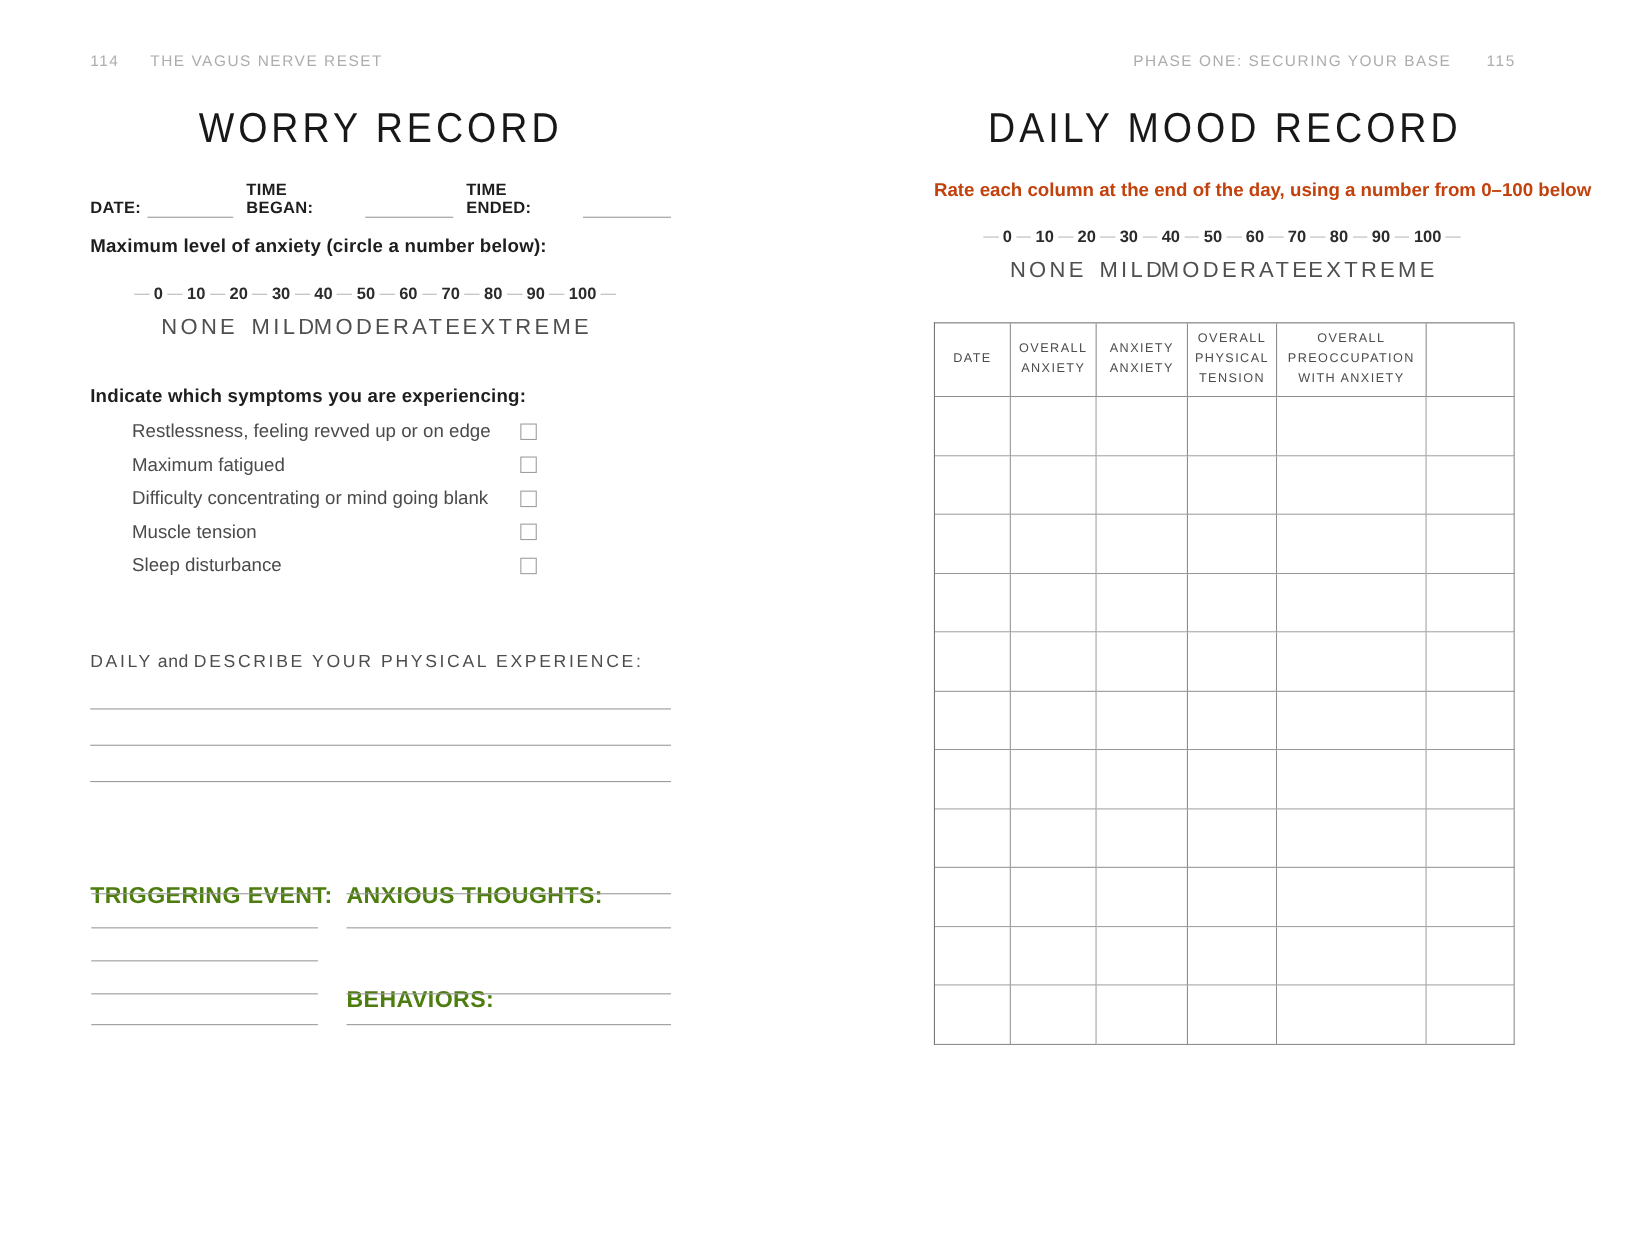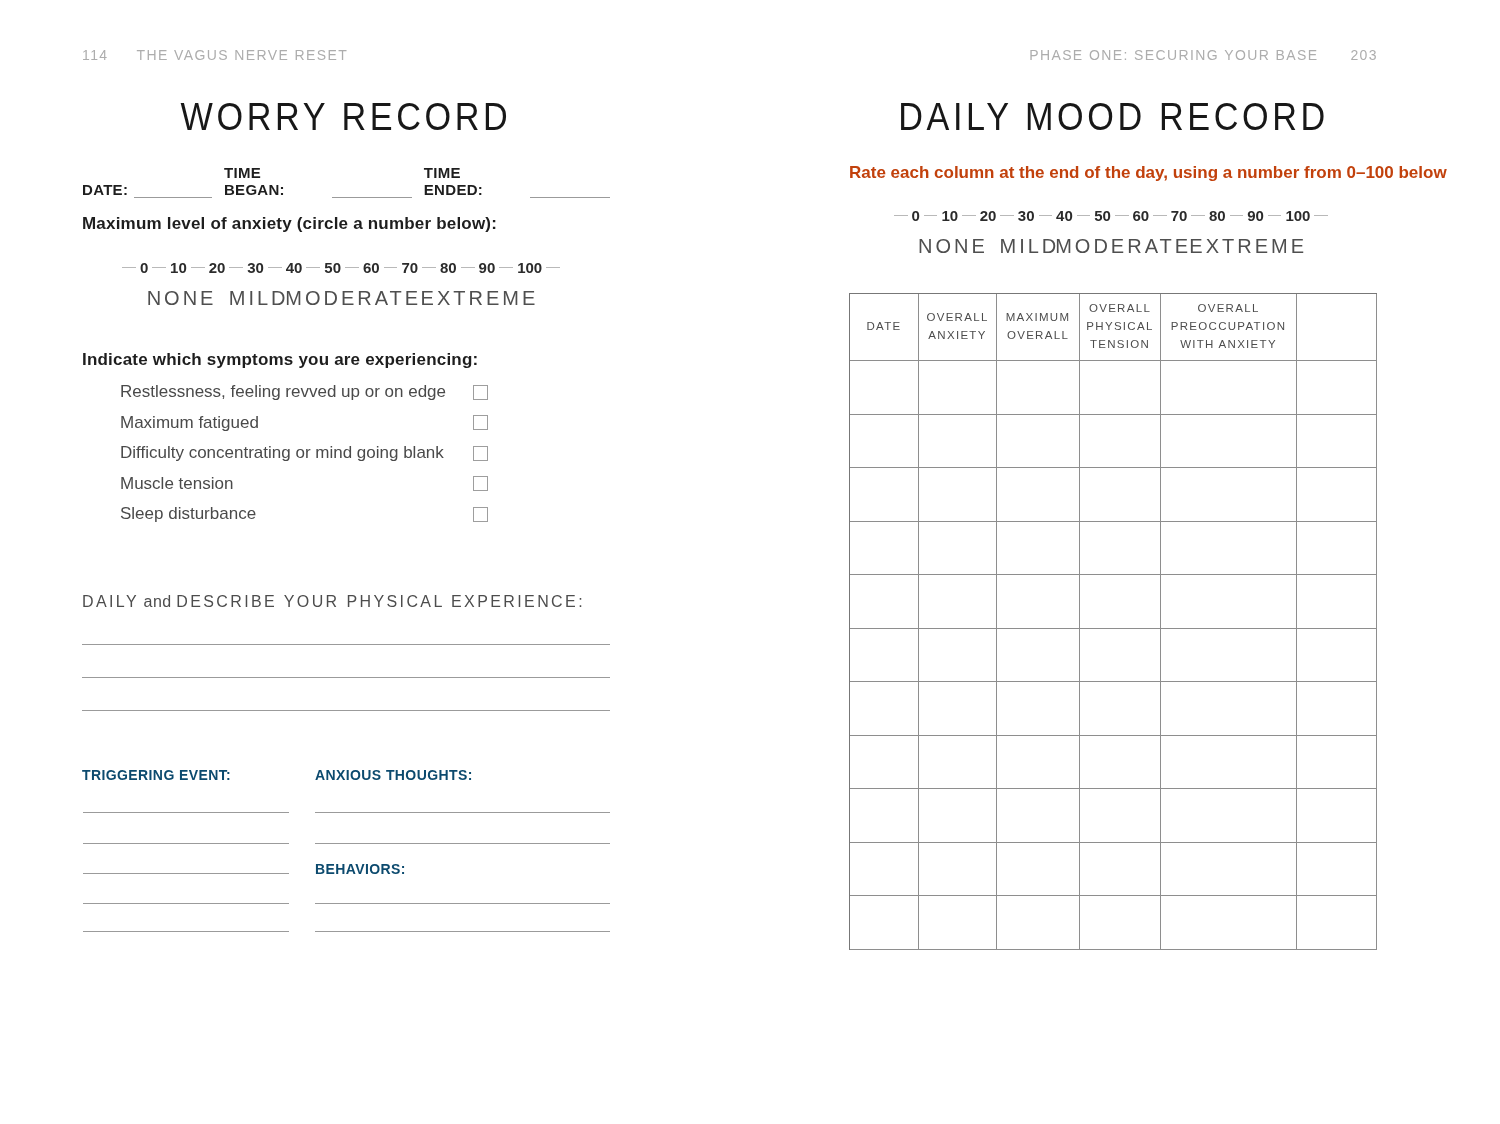--- a/index.html
+++ b/index.html
@@ -17,21 +17,21 @@
 
   .page-title{position:absolute;top:96px;width:100%;text-align:center;
     font-size:38px;font-weight:400;letter-spacing:4px;color:#181818;
     transform:scaleX(0.9);transform-origin:center;white-space:nowrap;}
 
   .date-row{position:absolute;top:164px;left:0;width:528px;display:flex;
     align-items:flex-end;font-size:15px;font-weight:bold;letter-spacing:.3px;color:#1e1e1e;}
   .fill-line{display:inline-block;height:16px;border-bottom:1px solid #9b9b9b;}
 
   .b-label{position:absolute;font-size:17px;font-weight:bold;color:#1e1e1e;letter-spacing:.2px;}
-  .sm-label{position:absolute;font-size:14px;font-weight:bold;color:#0c4a6e;letter-spacing:.4px;}
+  .sm-label{position:absolute;font-size:21px;font-weight:bold;color:#4d7c0f;letter-spacing:.4px;margin-top:36px;}
 
   .scale-wrap{position:absolute;}
   .scale-nums{display:flex;align-items:center;height:18px;}
   .scale-nums .num{font-size:15px;font-weight:bold;color:#2b2b2b;padding:0 4px;}
   .scale-nums .dash{flex:1;height:1px;background:#b9b9b9;}
   .scale-words{position:relative;height:20px;margin-top:11px;}
   .scale-words .word{position:absolute;top:0;transform:translateX(-50%);
     font-size:20px;letter-spacing:3px;color:#4f4f4f;white-space:nowrap;}
 
   .symptoms-list{position:absolute;top:377px;left:38px;right:0;}
@@ -167,21 +167,21 @@
     <div class="sm-label" style="top:861px;left:233px;">BEHAVIORS:</div>
     <div class="wline" style="top:903px;left:233px;width:295px;"></div>
     <div class="wline" style="top:931px;left:233px;width:295px;"></div>
   </div>
 
   <div class="page page-right">
 
     <div class="running-head running-head-r">
       <span>PHASE ONE: SECURING YOUR BASE</span>
       <span class="gap"></span>
-      <span>203</span>
+      <span>115</span>
     </div>
 
     <div class="page-title">DAILY MOOD RECORD</div>
 
     <div class="subtitle">Rate each column at the end of the day, using a number from 0–100 below</div>
 
     <div class="scale-wrap" style="top:206px;left:45px;right:50px;">
         <div class="scale-nums">
           <span class="dash"></span>
           <span class="num">0</span>
@@ -211,21 +211,21 @@
           <span class="word" style="left: 13.6%;">NONE</span>
           <span class="word" style="left: 31.2%;">MILD</span>
           <span class="word" style="left: 52.8%;">MODERATE</span>
           <span class="word" style="left: 81.6%;">EXTREME</span>
         </div>
       </div>
 
     <div class="mood-table">
         <div class="th">DATE</div>
         <div class="th">OVERALL ANXIETY</div>
-        <div class="th">MAXIMUM OVERALL</div>
+        <div class="th">ANXIETY ANXIETY</div>
         <div class="th">OVERALL PHYSICAL TENSION</div>
         <div class="th">OVERALL PREOCCUPATION WITH ANXIETY</div>
         <div class="th"></div>
         <div class="td"></div>
         <div class="td"></div>
         <div class="td"></div>
         <div class="td"></div>
         <div class="td"></div>
         <div class="td"></div>
         <div class="td"></div>

